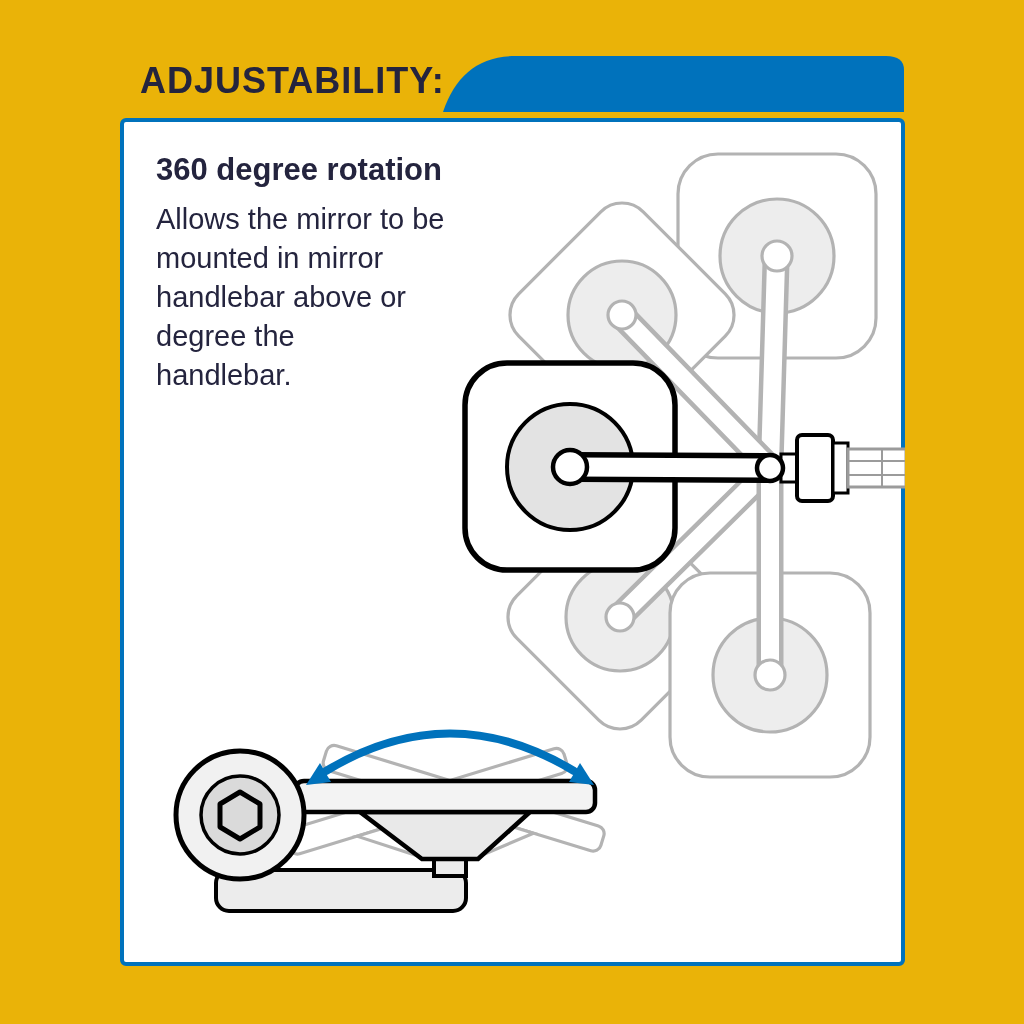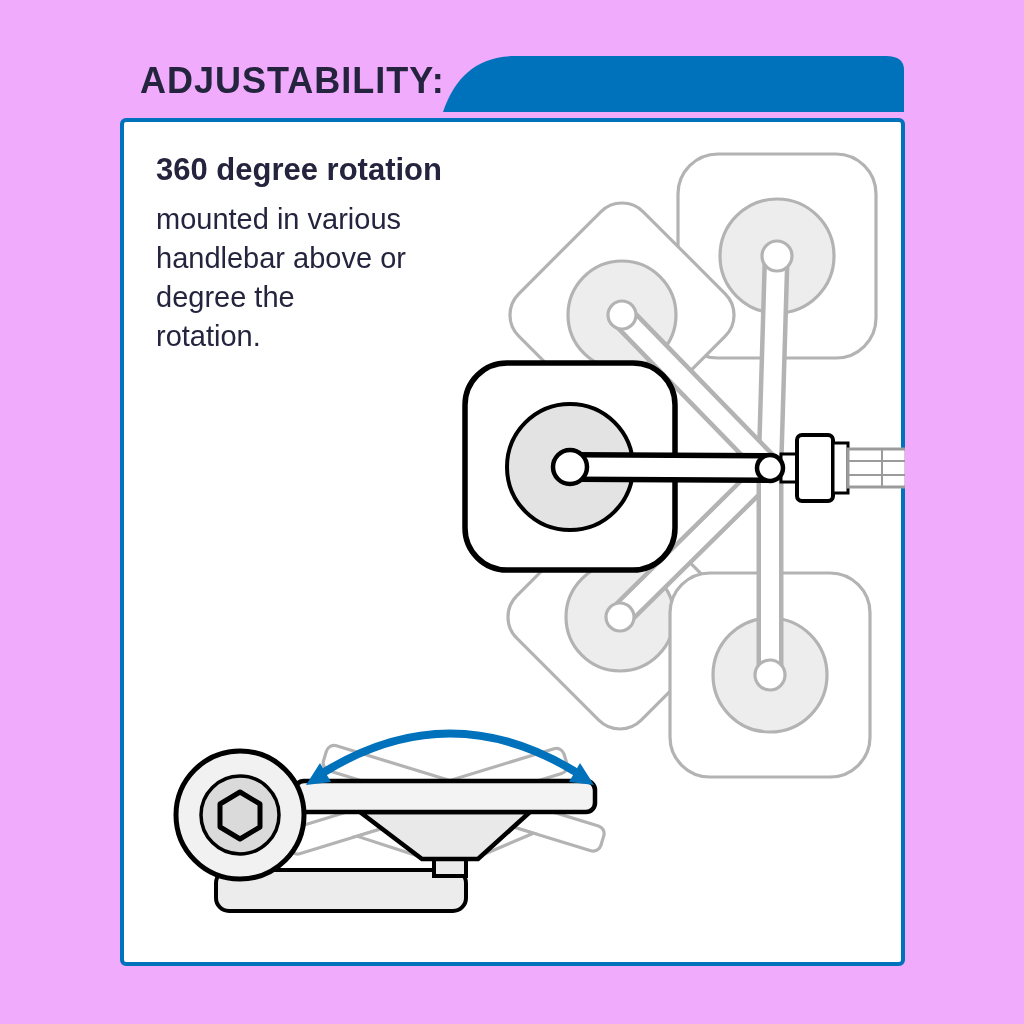--- a/index.html
+++ b/index.html
@@ -5,21 +5,21 @@
   :root{
     --accent:#0072bc;
     --ink:#24243e;
     --ghost:#b3b3b3;
     --ghost-fill:#ededed;
     --panel:#ffffff;
   }
   *{margin:0;padding:0;box-sizing:border-box;}
   html,body{width:1024px;height:1024px;background:#fff;overflow:hidden;
     font-family:"Liberation Sans","DejaVu Sans",sans-serif;}
-  .page{position:relative;width:1024px;height:1024px;background:#f0abfc;}
+  .page{position:relative;width:1024px;height:1024px;background:#eab308;}
   .hdr-title{
     position:absolute;left:140px;top:60px;
     font-size:36px;font-weight:bold;letter-spacing:1px;color:var(--ink);
   }
   .swoosh-svg{position:absolute;left:0;top:0;width:1024px;height:130px;}
   .swoosh{fill:var(--accent);}
   .card{
     position:absolute;left:120px;top:118px;width:785px;height:848px;
     border:4px solid var(--accent);border-radius:6px;background:var(--panel);
   }
@@ -57,24 +57,25 @@
   <svg class="swoosh-svg" viewBox="0 0 1024 130">
     <path class="swoosh" d="M 443 112 C 455 76 478 56 516 56 L 886 56 Q 904 56 904 70 L 904 112 Z"></path>
   </svg>
 
   <h1 class="hdr-title">ADJUSTABILITY:</h1>
 
   <section class="card">
     <h2>360 degree rotation</h2>
 
     <div class="body-text">
-      <div>mounted in various</div>
+      <div>Allows the mirror to be</div>
+      <div>mounted in mirror</div>
       <div>handlebar above or</div>
       <div>degree the</div>
-      <div>rotation.</div>
+      <div>handlebar.</div>
     </div>
 
     <svg class="diagram-svg" viewBox="0 0 785 848">
 
       <g>
         <rect class="ghost-stroke" x="558" y="36" width="198" height="204" rx="40"></rect>
         <circle class="ghost-face" cx="657" cy="138" r="57"></circle>
         <line class="ghost-arm-out" x1="656" y1="144" x2="650" y2="346"></line>
         <line class="ghost-arm-in" x1="656" y1="144" x2="650" y2="346"></line>
         <circle class="ghost-hole" cx="657" cy="138" r="15"></circle>

